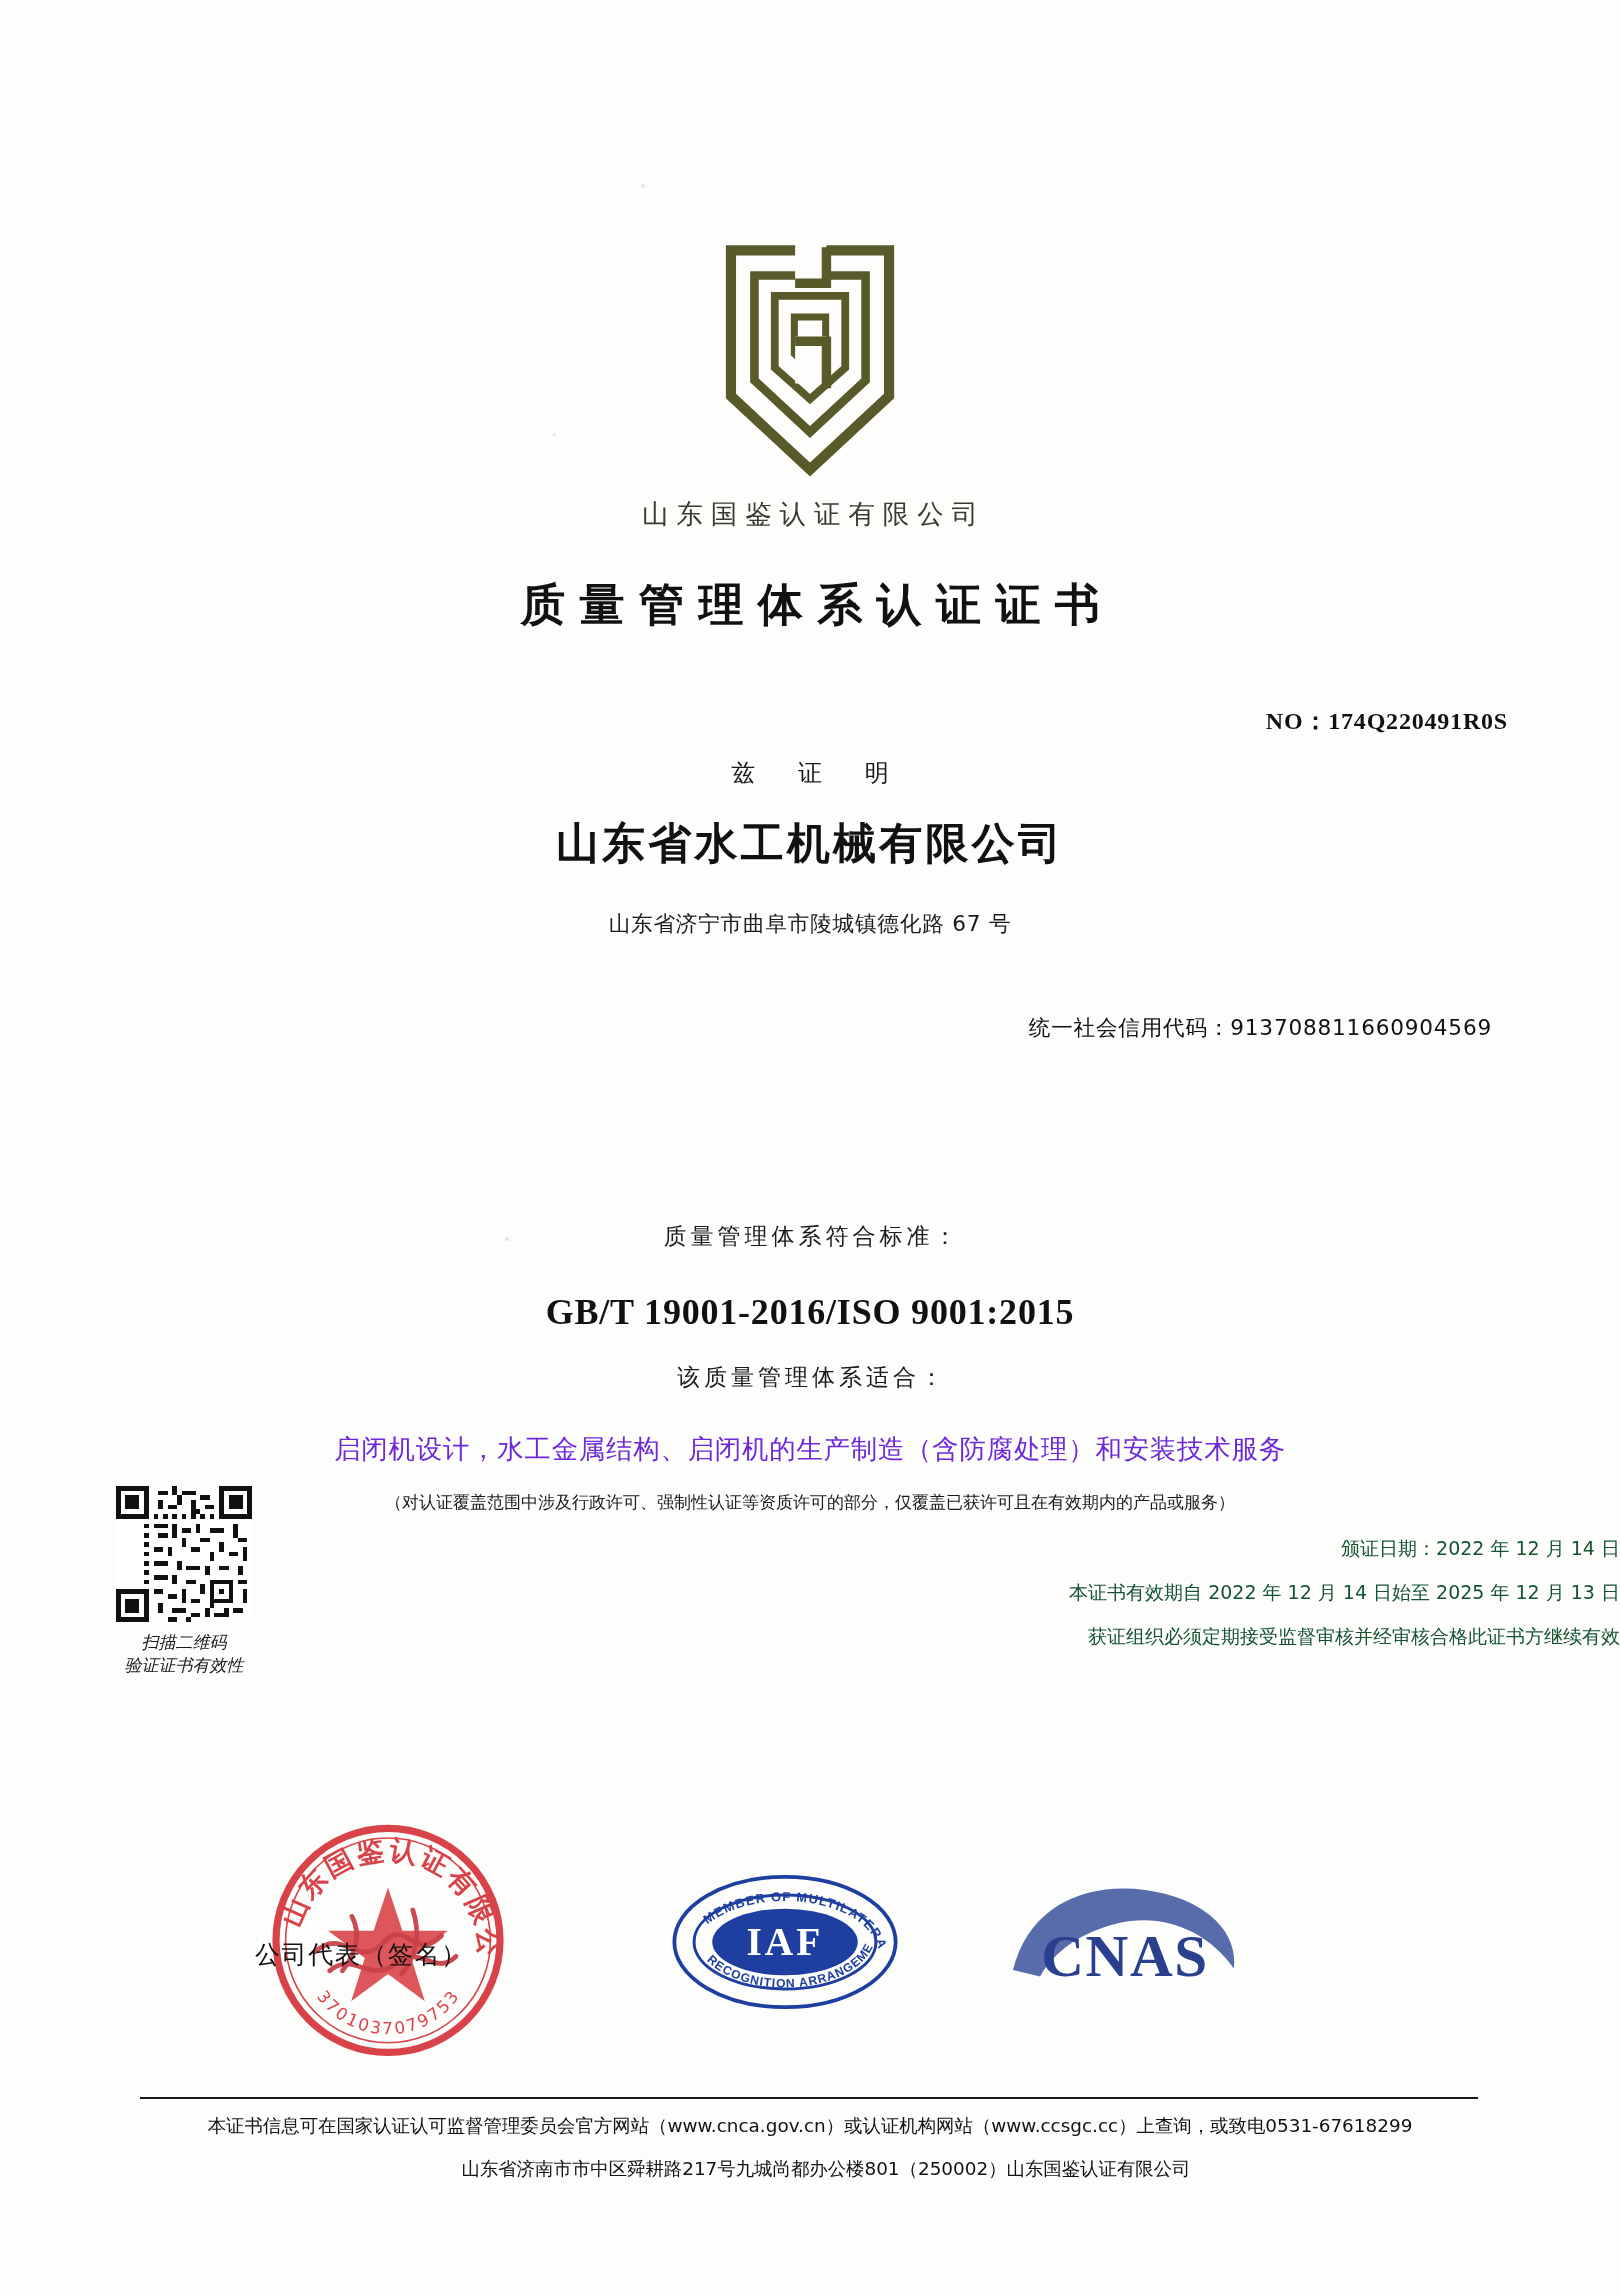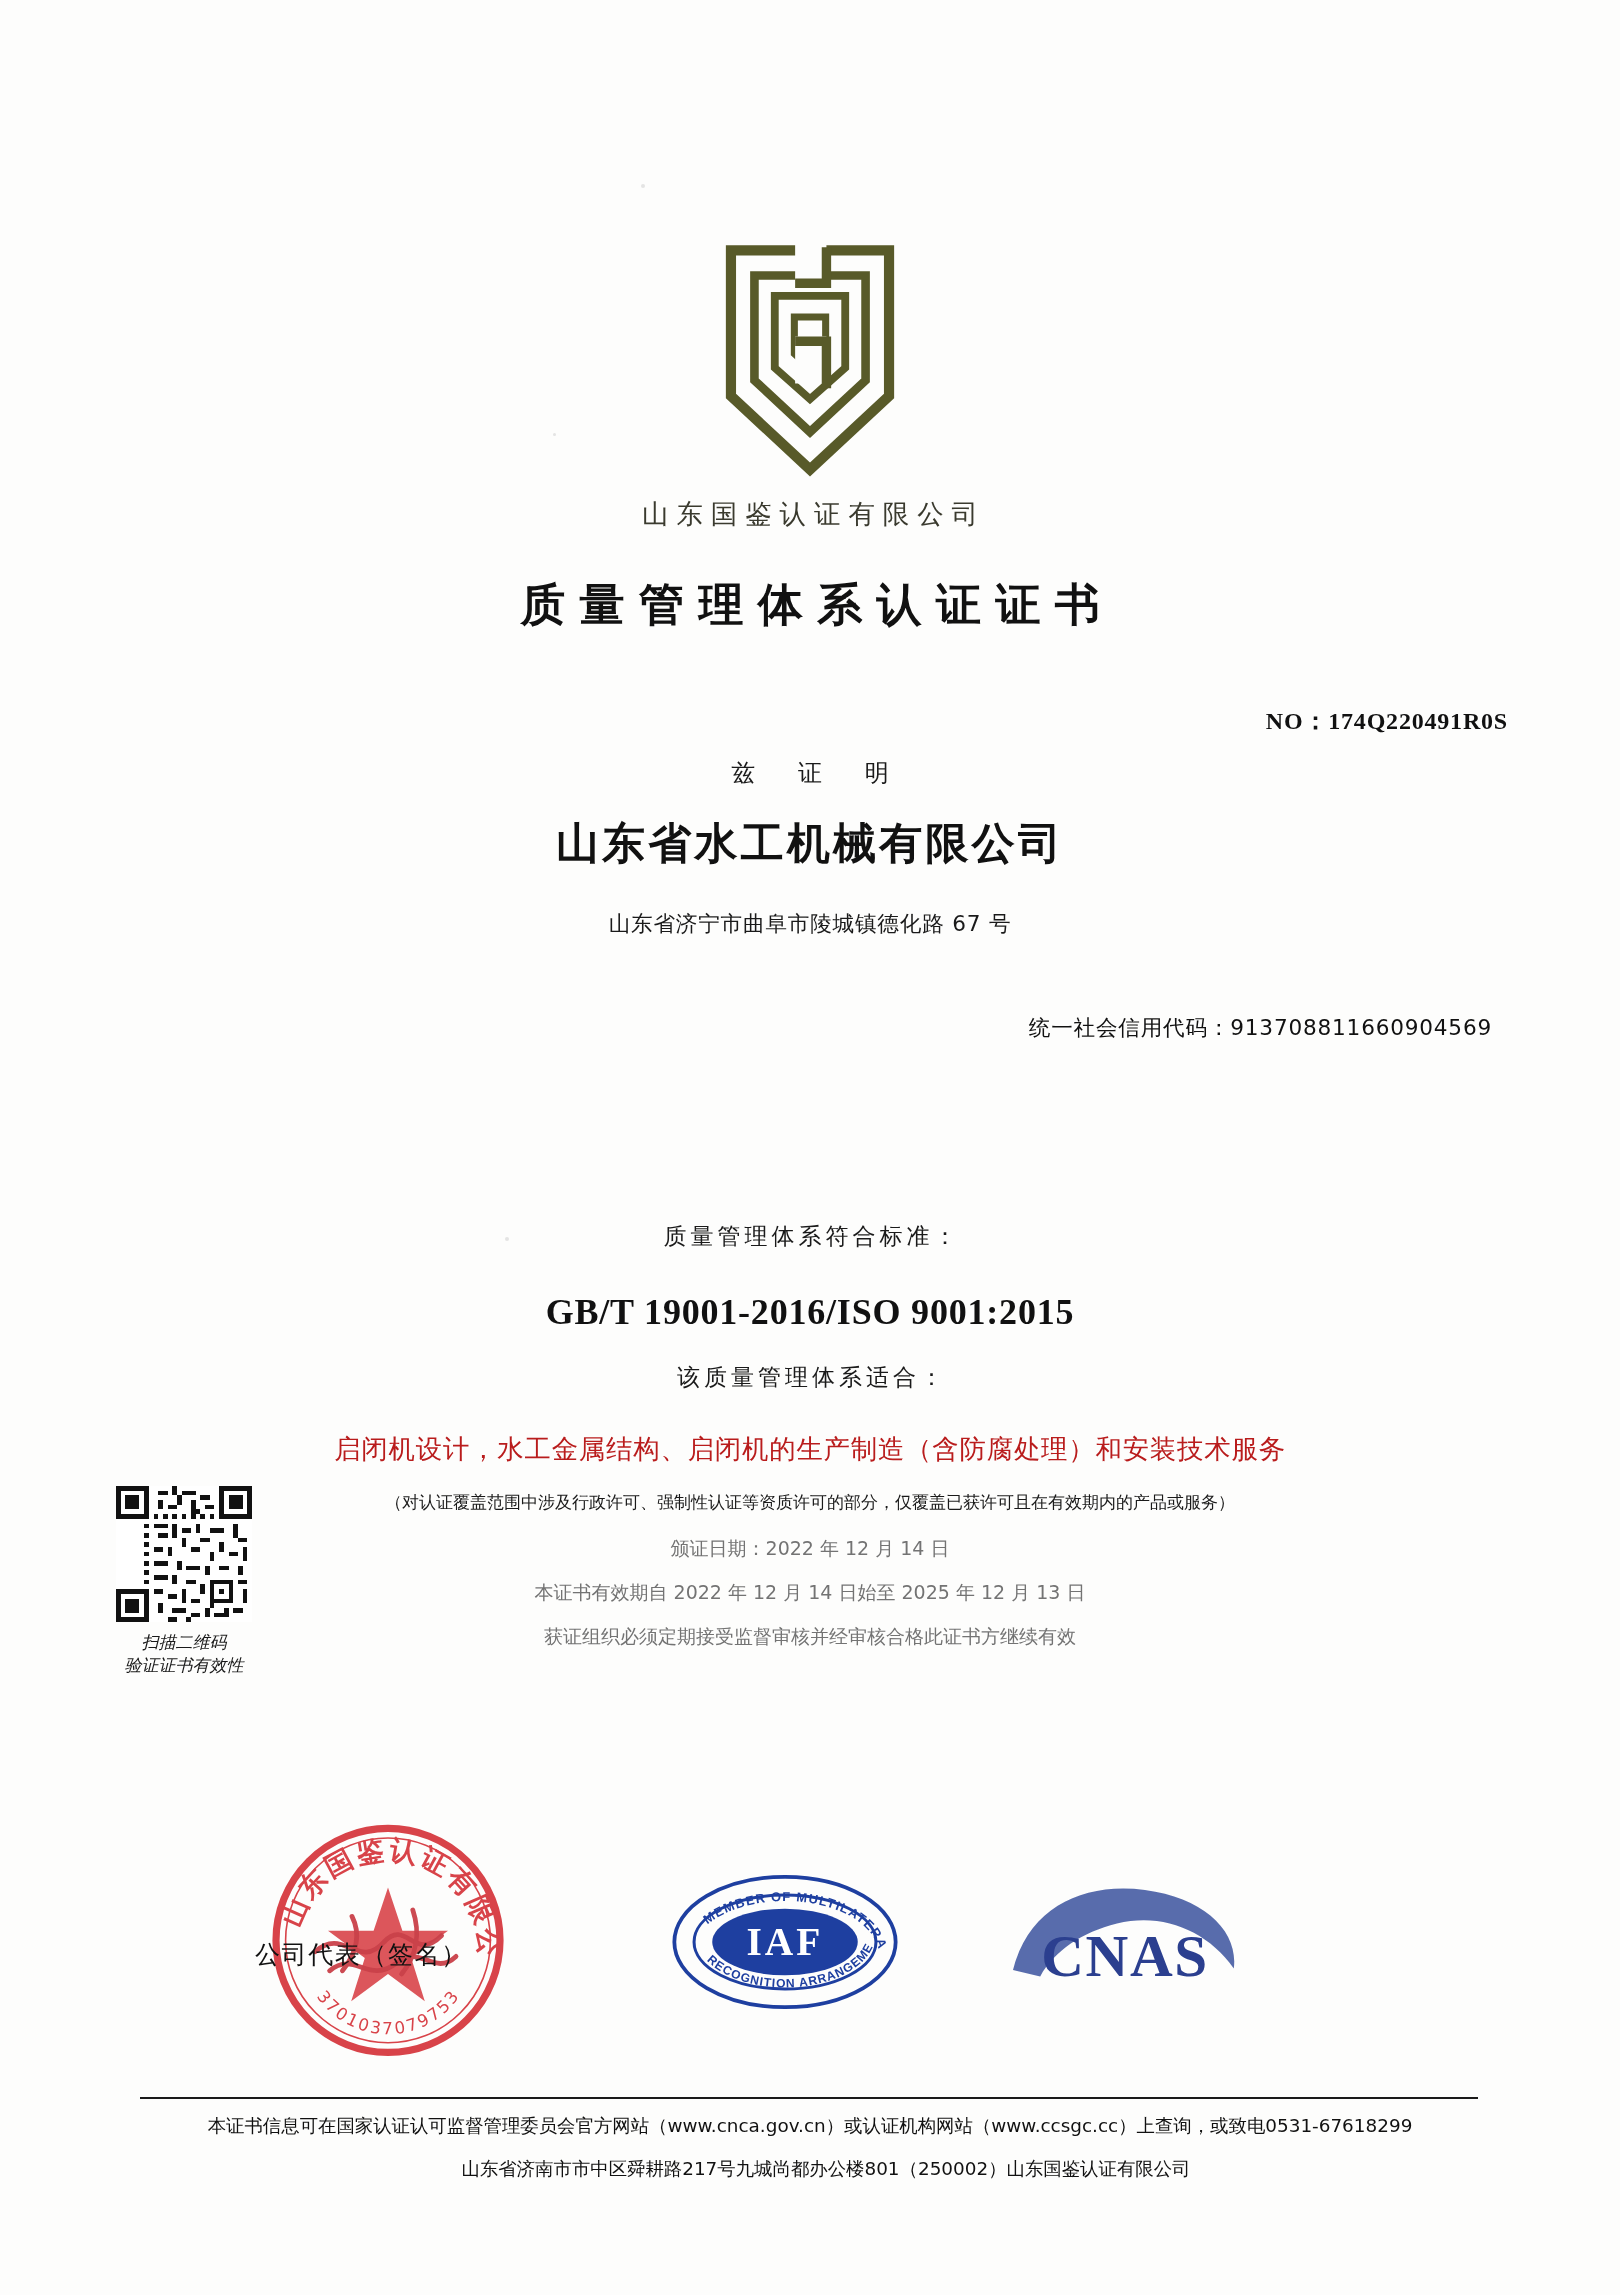--- a/index.html
+++ b/index.html
@@ -153,40 +153,40 @@
   }
 
   .scope-text {
     position: absolute;
     top: 1432px;
     width: 100%;
     text-align: center;
     font-family: "DejaVu Sans", sans-serif;
     font-size: 26.4px;
     letter-spacing: 0.8px;
-    color: #b91c1c;
+    color: #6d28d9;
   }
 
   .scope-note {
     position: absolute;
     top: 1491px;
     width: 100%;
     text-align: center;
     font-family: "DejaVu Sans", sans-serif;
     font-size: 17px;
     color: #1a1a1a;
   }
 
   .issue-line {
     position: absolute;
     width: 100%;
-    text-align: center;
+    text-align: right;
     font-family: "DejaVu Sans", sans-serif;
     font-size: 19px;
-    color: #737373;
+    color: #14532d;
   }
   .issue-1 { top: 1536px; }
   .issue-2 { top: 1580px; }
   .issue-3 { top: 1624px; }
 
   
   .qr-block {
     position: absolute;
     top: 1486px;
     left: 104px;

